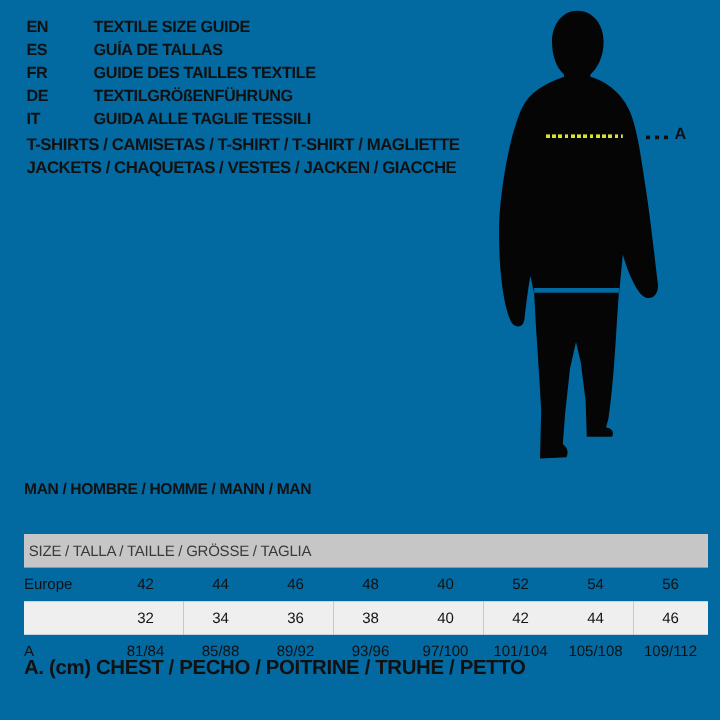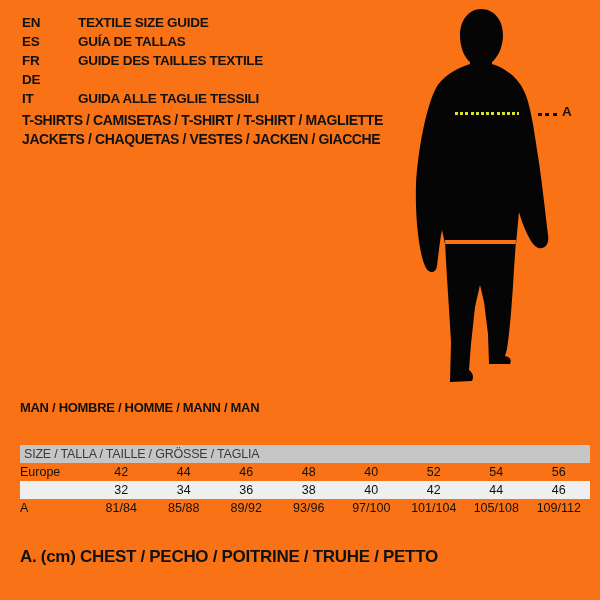--- a/index.html
+++ b/index.html
@@ -1,19 +1,19 @@
 <!DOCTYPE html>
 <html style="--accent: #d9e22f;"><head>
 <meta charset="utf-8">
 <style>
   * { box-sizing: border-box; margin: 0; padding: 0; }
   html, body { width: 600px; height: 600px; background: #ffffff; overflow: hidden; }
   body { font-family: "Liberation Sans", "DejaVu Sans", sans-serif; color: #111; position: relative; }
 
-  .page { position: absolute; inset: 0; width: 600px; height: 600px; background: #f97316; }
+  .page { position: absolute; inset: 0; width: 600px; height: 600px; background: #0369a1; }
 
   
   .lang-list { position: absolute; left: 22px; top: 13px; }
   .lang-row { display: flex; line-height: 19px; font-size: 13.5px; font-weight: 700; letter-spacing: -0.3px; }
   .lang-code { width: 38px; flex: 0 0 38px; }
   .lang-label { white-space: nowrap; margin-left: 18px; }
 
   
   .categories { position: absolute; left: 22px; top: 111px; }
   .category-line { font-size: 14px; font-weight: 700; line-height: 19px; letter-spacing: -0.4px; white-space: nowrap; }
@@ -25,21 +25,21 @@
     background: repeating-linear-gradient(90deg, var(--accent,#d9e22f) 0 3px, transparent 3px 5.2px); }
   .leader-line { position: absolute; left: 135px; top: 109px; width: 21px; height: 2.5px;
     background: repeating-linear-gradient(90deg, #101010 0 4px, transparent 4px 7.5px); }
   .measure-label { position: absolute; left: 159px; top: 100px; font-size: 13.5px; font-weight: 600; }
 
   
   .section-title { position: absolute; left: 20px; top: 400px; font-size: 13px; font-weight: 700; letter-spacing: -0.3px; }
 
   
   .size-table { position: absolute; left: 20px; top: 445px; width: 570px; border-collapse: collapse; table-layout: fixed; }
-  .size-table th, .size-table td { font-size: 12.5px; font-weight: 400; height: 18px; padding: 0; text-align: center; vertical-align: middle; }
+  .size-table th, .size-table td { font-size: 12.5px; font-weight: 400; height: 28px; padding: 0; text-align: center; vertical-align: middle; }
   .size-table th.bar { background: #c6c6c6; color: #3a3a3a; text-align: left; padding-left: 4px; font-size: 12.5px; letter-spacing: -0.2px; }
   .size-table td.lbl { text-align: left; width: 70px; }
   .size-table tr.shade td { background: #efefef; }
 
   
   .footnote { position: absolute; left: 20px; top: 547px; font-size: 17px; font-weight: 700; letter-spacing: -0.3px; }
 </style>
 </head>
 <body>
 
@@ -53,20 +53,21 @@
     <div class="lang-row">
       <span class="lang-code">ES</span>
       <span class="lang-label">GUÍA DE TALLAS</span>
     </div>
     <div class="lang-row">
       <span class="lang-code">FR</span>
       <span class="lang-label">GUIDE DES TAILLES TEXTILE</span>
     </div>
     <div class="lang-row">
       <span class="lang-code">DE</span>
+      <span class="lang-label">TEXTILGRÖßENFÜHRUNG</span>
     </div>
     <div class="lang-row">
       <span class="lang-code">IT</span>
       <span class="lang-label">GUIDA ALLE TAGLIE TESSILI</span>
     </div>
   </div>
 
   <div class="categories">
     <div class="category-line">T-SHIRTS / CAMISETAS / T-SHIRT / T-SHIRT / MAGLIETTE</div>
     <div class="category-line">JACKETS / CHAQUETAS / VESTES / JACKEN / GIACCHE</div>

